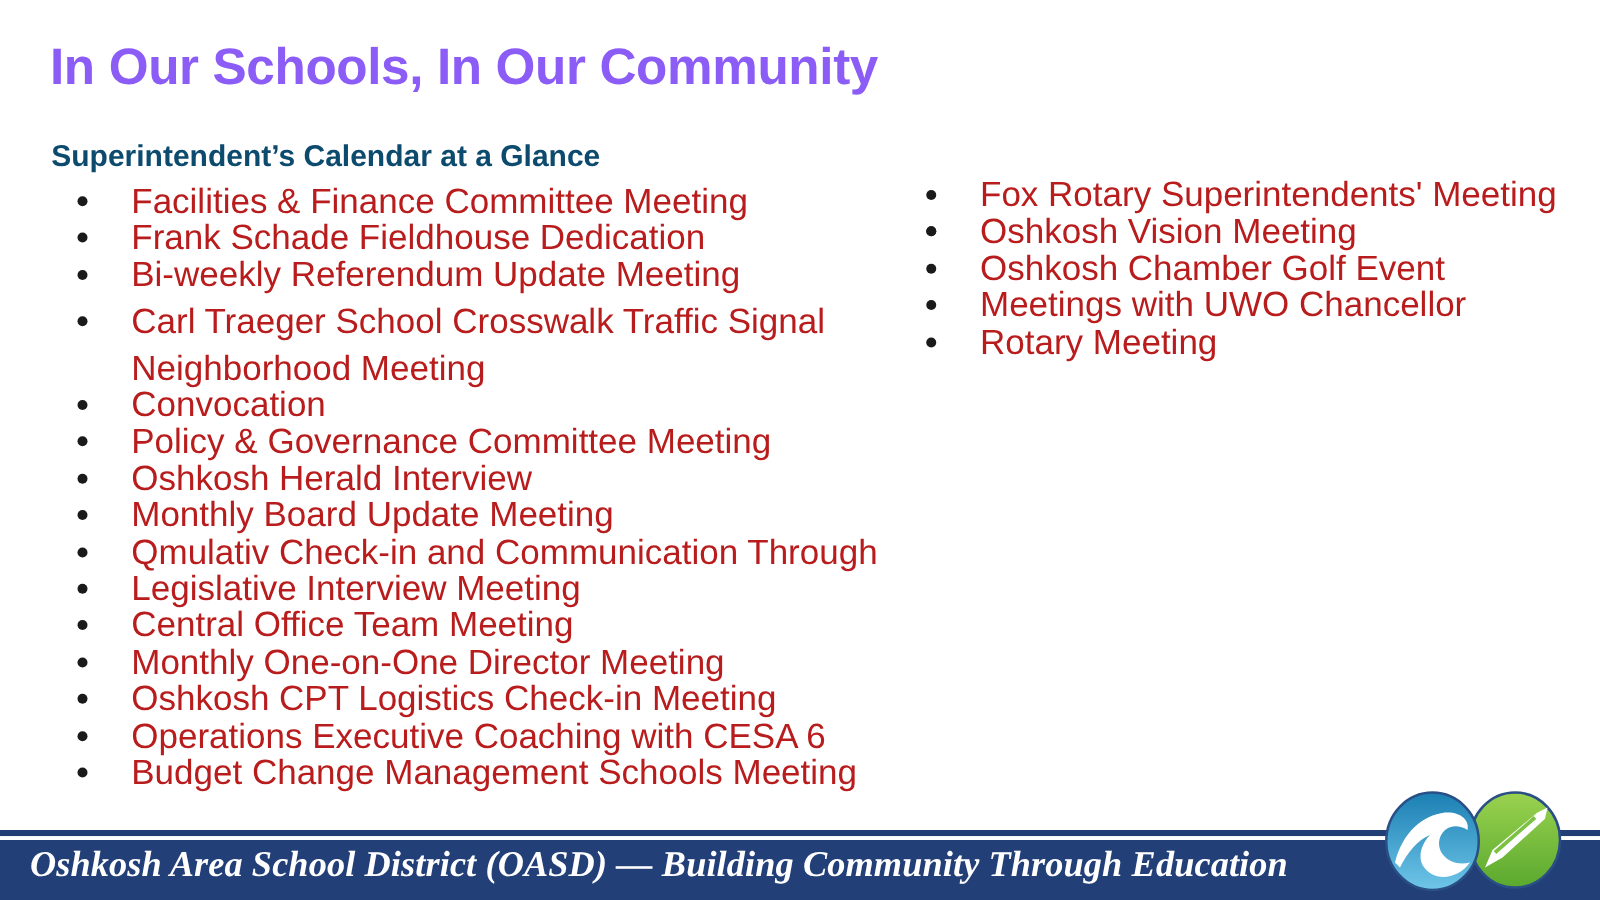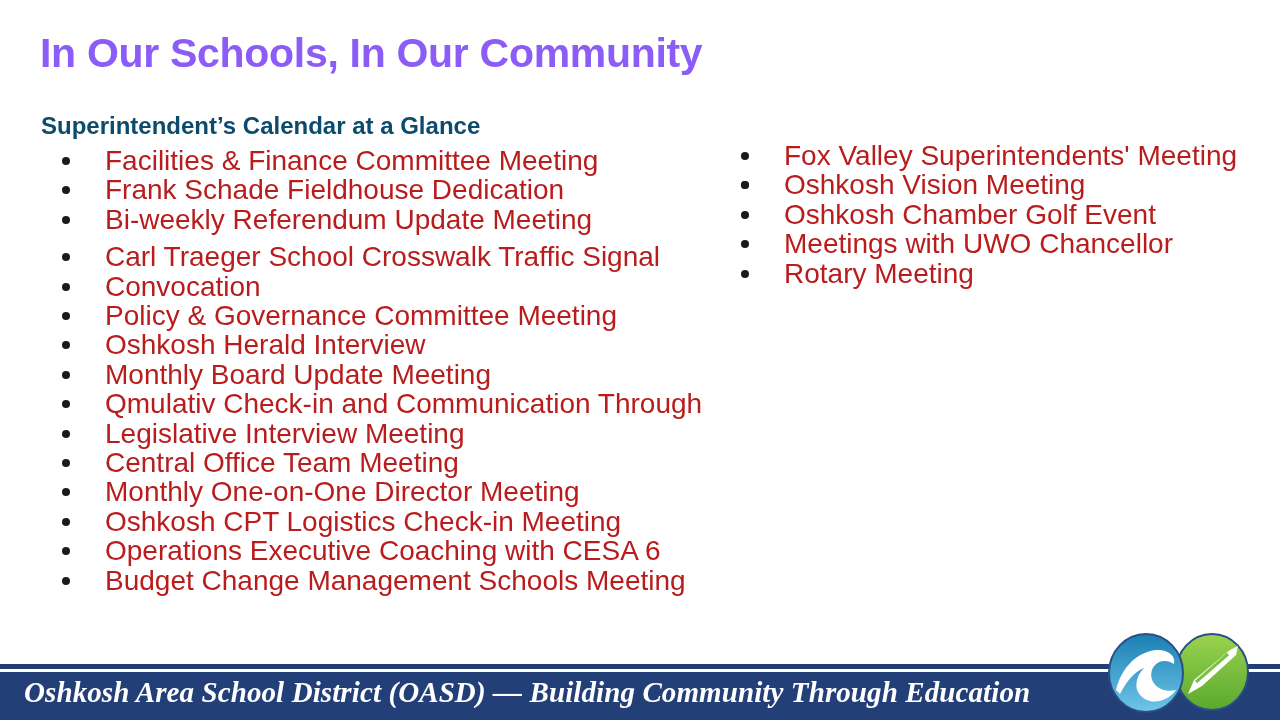--- a/index.html
+++ b/index.html
@@ -47,36 +47,37 @@
 <div class="slide-title">In Our Schools, In Our Community</div>
 <div class="section-heading">Superintendent’s Calendar at a Glance</div>
 
 <ul class="bullets" id="list-left">
   <li><span class="dot"></span><span>Facilities &amp; Finance Committee Meeting</span></li>
   <li><span class="dot"></span><span>Frank Schade Fieldhouse Dedication</span></li>
   <li><span class="dot"></span><span>Bi-weekly Referendum Update Meeting</span></li>
   <li>
       <span class="dot"></span>
       <span class="wrap">Carl Traeger School Crosswalk Traffic Signal</span>
+      <span class="wrap">Neighborhood Meeting</span>
     </li>
   <li><span class="dot"></span><span>Convocation</span></li>
   <li><span class="dot"></span><span>Policy &amp; Governance Committee Meeting</span></li>
   <li><span class="dot"></span><span>Oshkosh Herald Interview</span></li>
   <li><span class="dot"></span><span>Monthly Board Update Meeting</span></li>
   <li><span class="dot"></span><span>Qmulativ Check-in and Communication Through</span></li>
   <li><span class="dot"></span><span>Legislative Interview Meeting</span></li>
   <li><span class="dot"></span><span>Central Office Team Meeting</span></li>
   <li><span class="dot"></span><span>Monthly One-on-One Director Meeting</span></li>
   <li><span class="dot"></span><span>Oshkosh CPT Logistics Check-in Meeting</span></li>
   <li><span class="dot"></span><span>Operations Executive Coaching with CESA 6</span></li>
   <li><span class="dot"></span><span>Budget Change Management Schools Meeting</span></li>
 </ul>
 
 <ul class="bullets" id="list-right">
-  <li><span class="dot"></span><span>Fox Valley Superintendents' Meeting</span></li>
+  <li><span class="dot"></span><span>Fox Rotary Superintendents' Meeting</span></li>
   <li><span class="dot"></span></li>
   <li><span class="dot"></span><span>Oshkosh Vision Meeting</span></li>
   <li><span class="dot"></span><span>Oshkosh Chamber Golf Event</span></li>
   <li><span class="dot"></span><span>Meetings with UWO Chancellor</span></li>
   <li><span class="dot"></span><span>Rotary Meeting</span></li>
 </ul>
 
 <div class="footer-line-top"></div>
 <div class="footer-line-white"></div>
 <div class="footer-band"></div>

